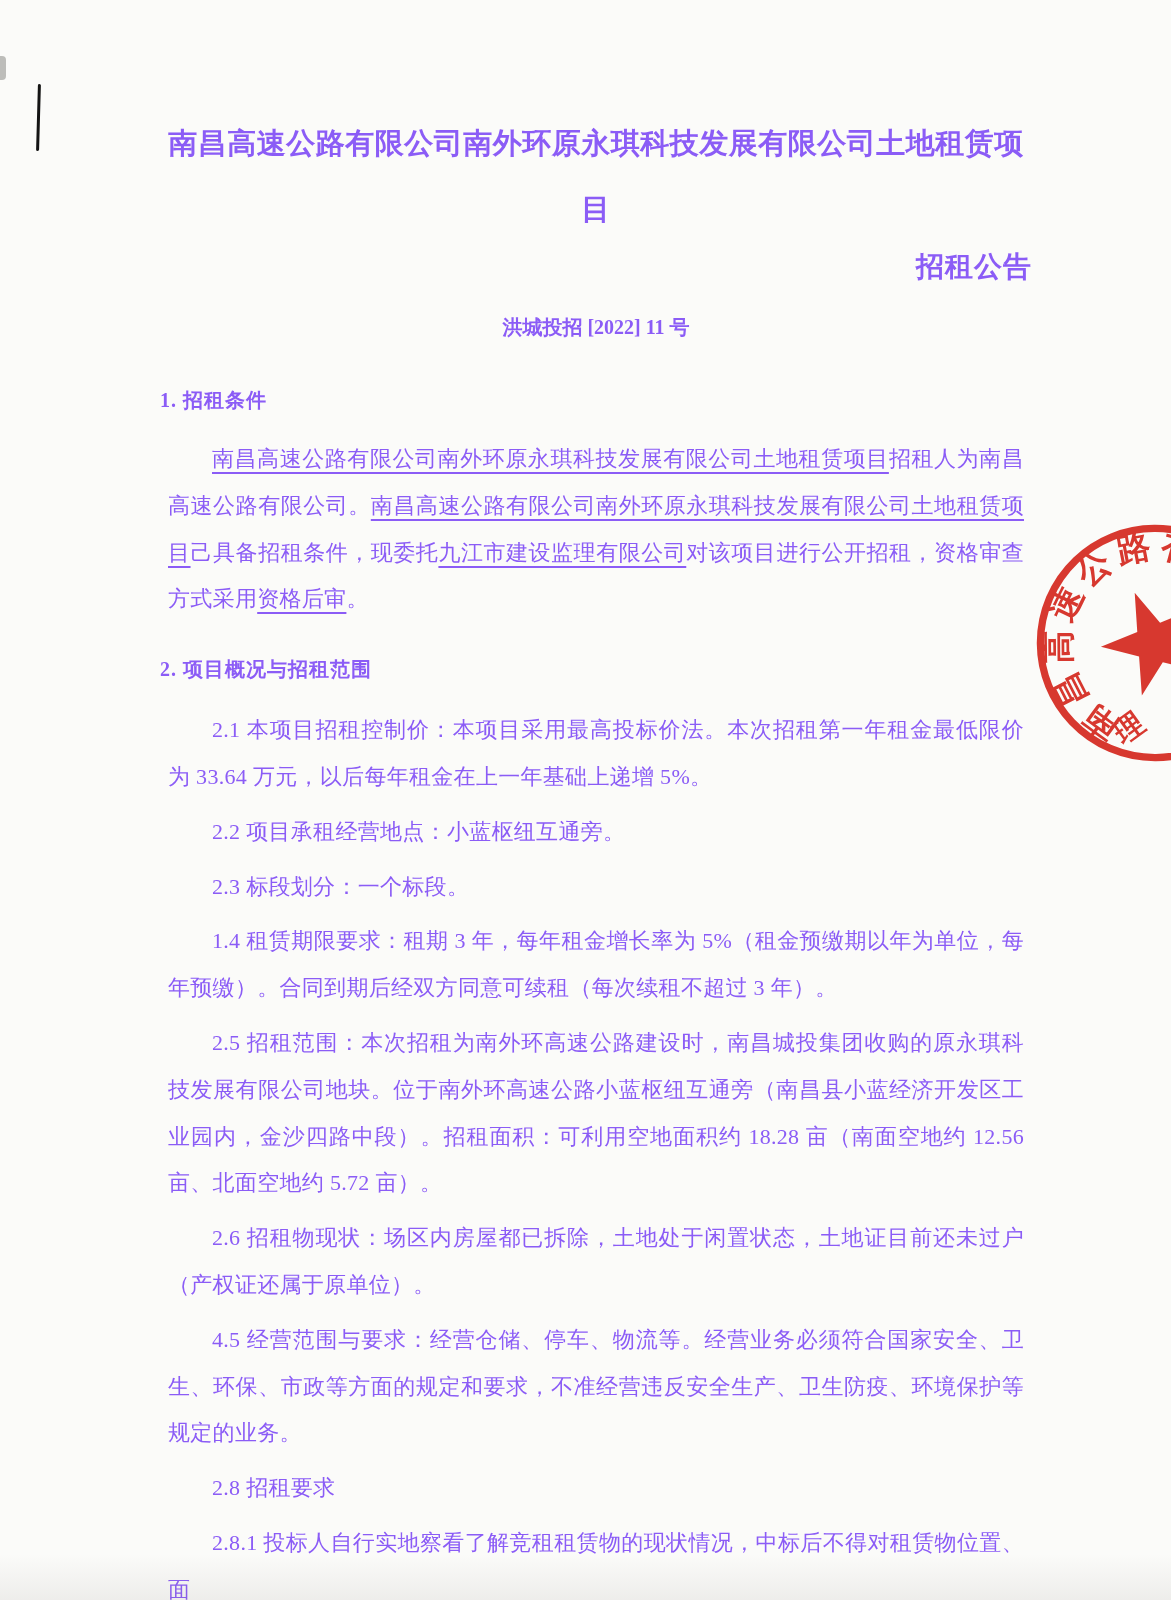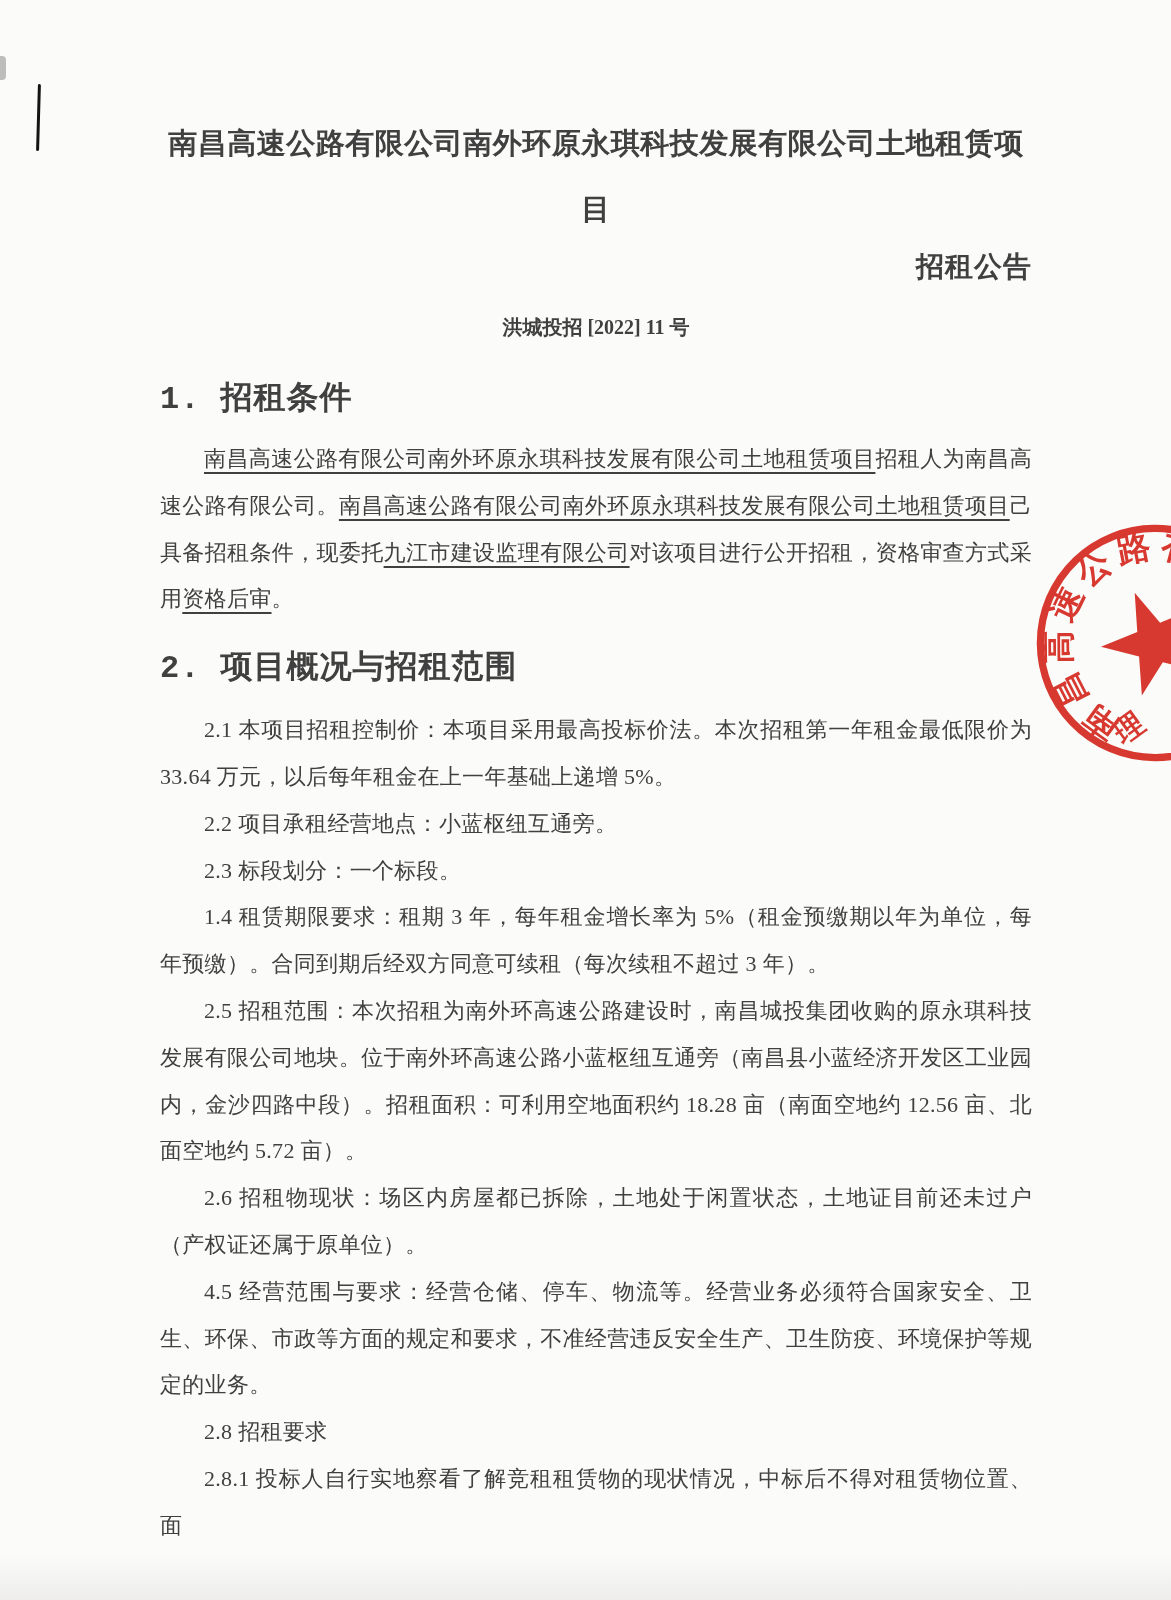--- a/index.html
+++ b/index.html
@@ -6,21 +6,21 @@
   body{
     width:1171px;height:1600px;
     background:#e9e9e7;
     font-family:"Liberation Serif", serif;
   }
   .page{
     position:relative;
     width:1171px;height:1600px;
     background:#fbfbf9;
     overflow:hidden;
-    color:#404040;
+    color:#8b5cf6;
   }
   
   .page::after{
     content:"";
     position:absolute;left:0;right:0;bottom:0;height:46px;
     background:linear-gradient(to bottom, rgba(0,0,0,0) 0%, rgba(120,115,110,0.10) 100%);
     pointer-events:none;
   }
   .content{
     position:absolute;
@@ -44,30 +44,30 @@
     letter-spacing:1px;
   }
   .doc-number{
     margin-top:26px;
     font-size:20px;
     font-weight:bold;
     line-height:34px;
     text-align:center;
   }
   .sec-heading{
-    font-family:Liberation Mono, monospace;
+    font-family:Liberation Serif, serif;
     font-weight:bold;
-    font-size:32px;
+    font-size:20px;
     line-height:32px;
     letter-spacing:1px;
   }
   .sec-heading.first{margin-top:40px;}
   .sec-heading.second{margin-top:30px;}
   p.body{
-    margin:0;
+    margin:8px;
     font-size:22px;
     line-height:46.8px;
     letter-spacing:0.3px;
     text-align:justify;
     text-indent:2em;
   }
   p.body.intro{margin-top:20px;}
   p.body.after-heading{margin-top:22px;font-family:Liberation Serif, serif;}
   .u{
     text-decoration:underline;

